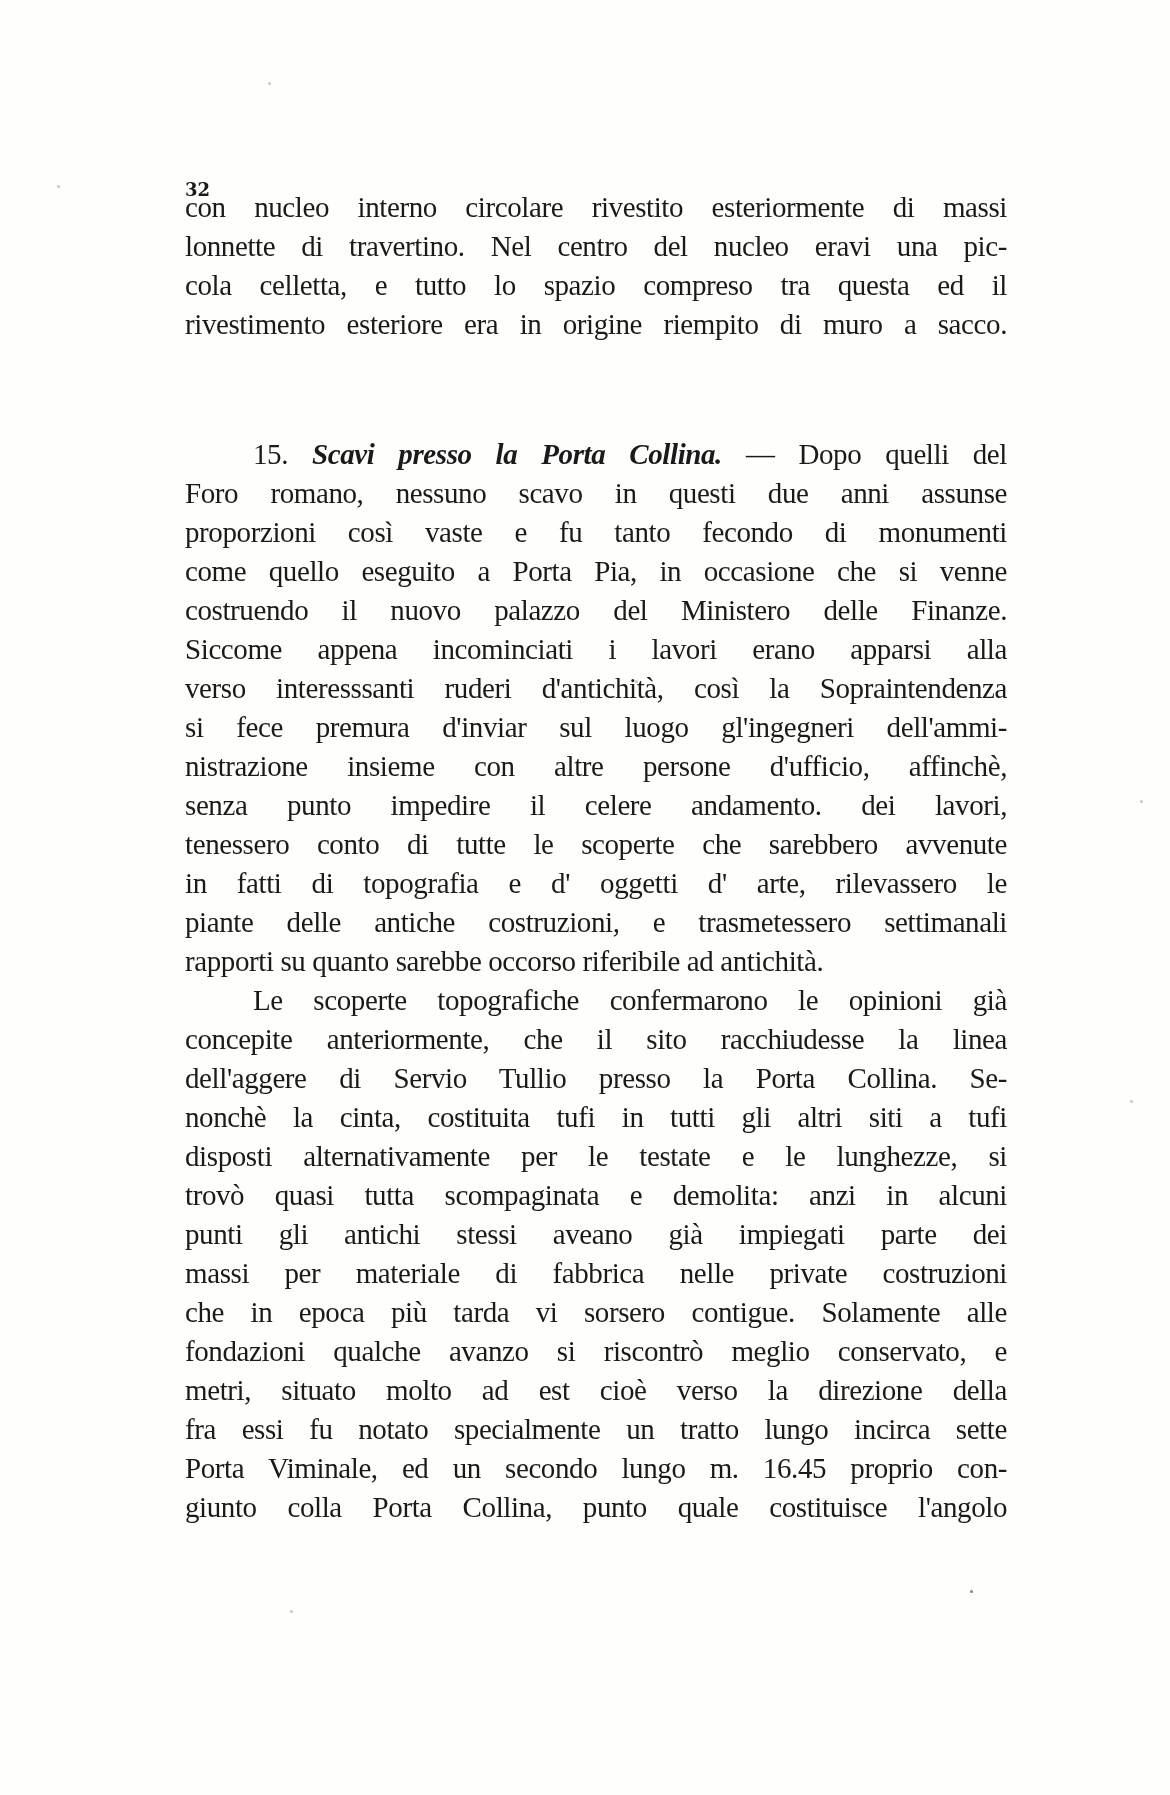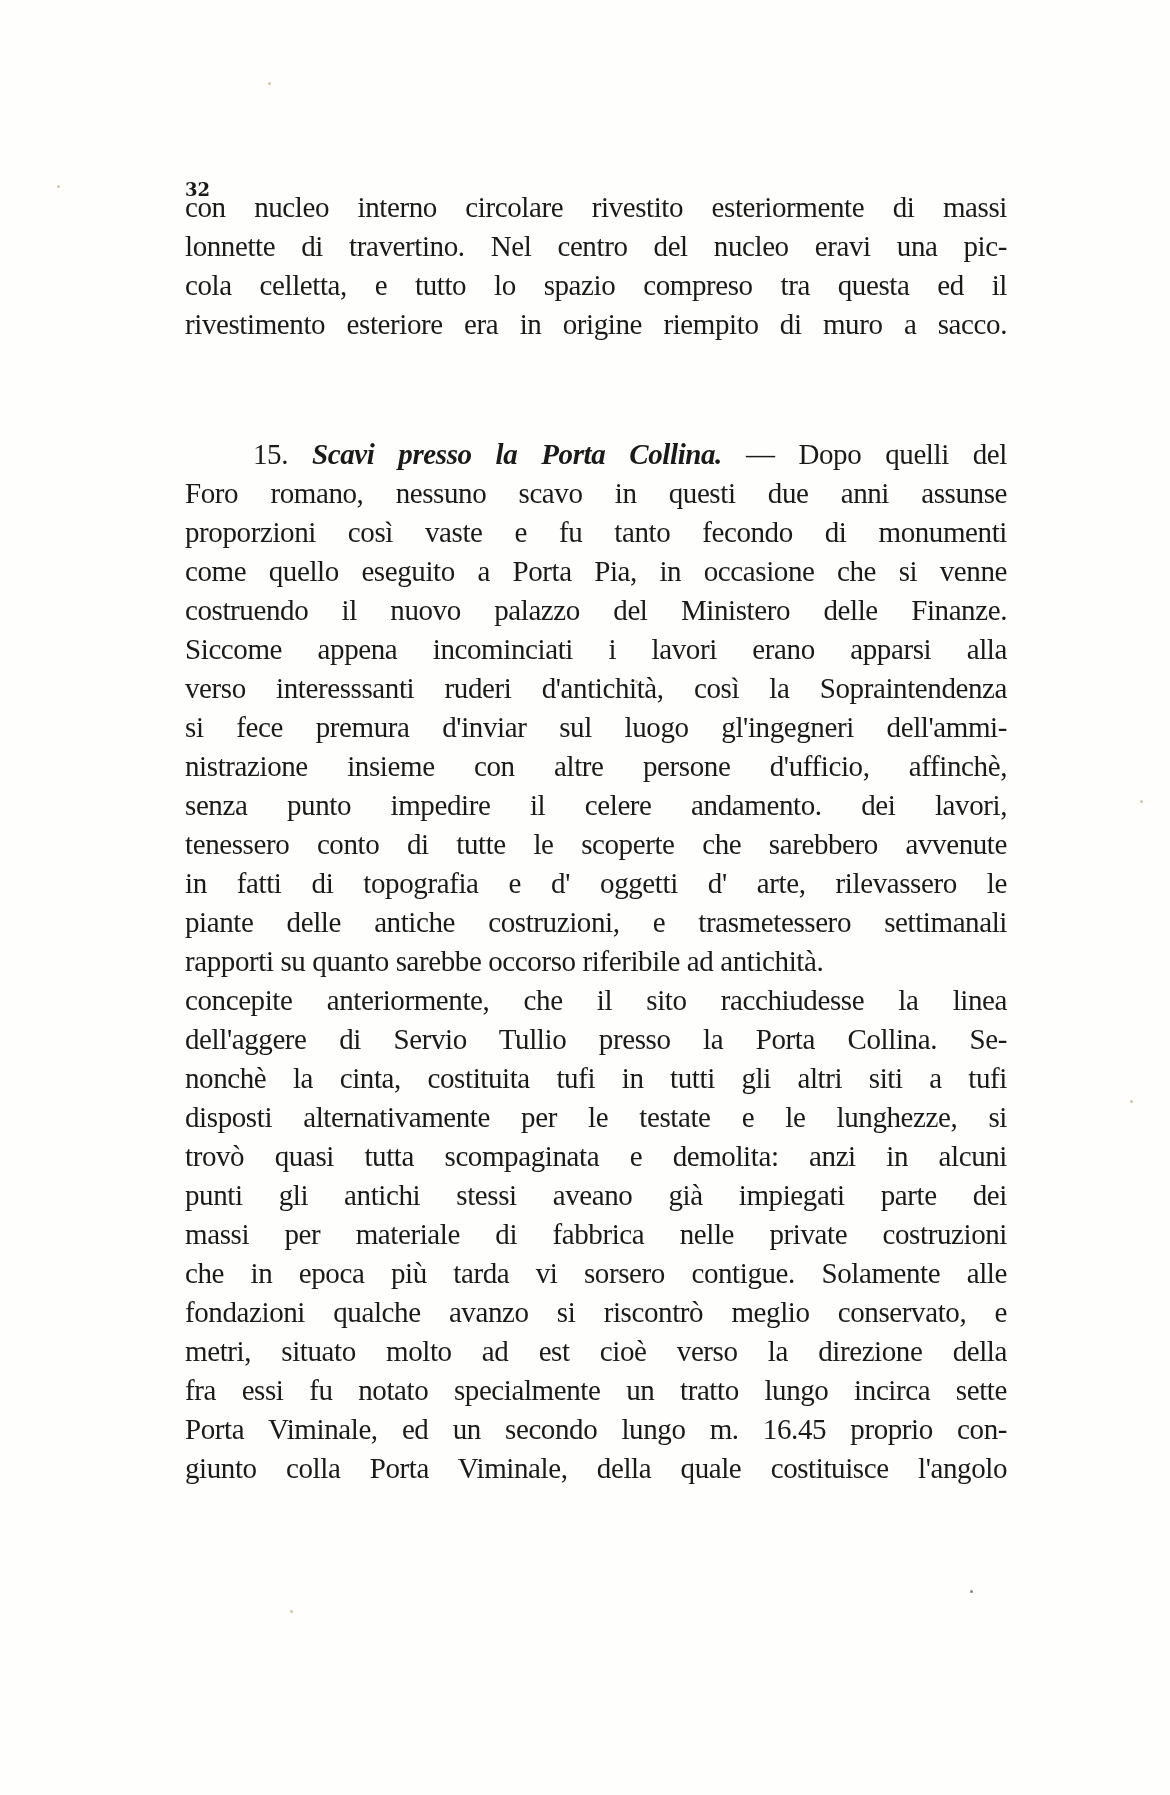--- a/index.html
+++ b/index.html
@@ -64,33 +64,34 @@
   <span class="line">costruendo il nuovo palazzo del Ministero delle Finanze.</span>
   <span class="line">Siccome appena incominciati i lavori erano apparsi alla</span>
   <span class="line">verso interesssanti ruderi d'antichità, così la Sopraintendenza</span>
   <span class="line">si fece premura d'inviar sul luogo gl'ingegneri dell'ammi-</span>
   <span class="line">nistrazione insieme con altre persone d'ufficio, affinchè,</span>
   <span class="line">senza punto impedire il celere andamento. dei lavori,</span>
   <span class="line">tenessero conto di tutte le scoperte che sarebbero avvenute</span>
   <span class="line">in fatti di topografia e d' oggetti d' arte, rilevassero le</span>
   <span class="line">piante delle antiche costruzioni, e trasmetessero settimanali</span>
   <span class="line last">rapporti su quanto sarebbe occorso riferibile ad antichità.</span>
+  <span class="line indent">Le scoperte topografiche confermarono le opinioni già</span>
   <span class="line">concepite anteriormente, che il sito racchiudesse la linea</span>
   <span class="line">dell'aggere di Servio Tullio presso la Porta Collina. Se-</span>
   <span class="line">nonchè la cinta, costituita tufi in tutti gli altri siti a tufi</span>
   <span class="line">disposti alternativamente per le testate e le lunghezze, si</span>
   <span class="line">trovò quasi tutta scompaginata e demolita: anzi in alcuni</span>
   <span class="line">punti gli antichi stessi aveano già impiegati parte dei</span>
   <span class="line">massi per materiale di fabbrica nelle private costruzioni</span>
   <span class="line">che in epoca più tarda vi sorsero contigue. Solamente alle</span>
   <span class="line">fondazioni qualche avanzo si riscontrò meglio conservato, e</span>
   <span class="line">metri, situato molto ad est cioè verso la direzione della</span>
   <span class="line">fra essi fu notato specialmente un tratto lungo incirca sette</span>
   <span class="line">Porta Viminale, ed un secondo lungo m. 16.45 proprio con-</span>
-  <span class="line">giunto colla Porta Viminale, della quale costituisce l'angolo</span>
+  <span class="line">giunto colla Porta Collina, punto quale costituisce l'angolo</span>
 </div>
 
 <div class="speck" style="left:268px;top:82px;"></div>
 <div class="speck" style="left:57px;top:185px;"></div>
 <div class="speck" style="left:1140px;top:800px;"></div>
 <div class="speck" style="left:1130px;top:1100px;"></div>
 <div class="speck" style="left:635px;top:680px;"></div>
 <div class="speck" style="left:970px;top:1590px;background:#333;"></div>
 <div class="speck" style="left:290px;top:1610px;"></div>
 

